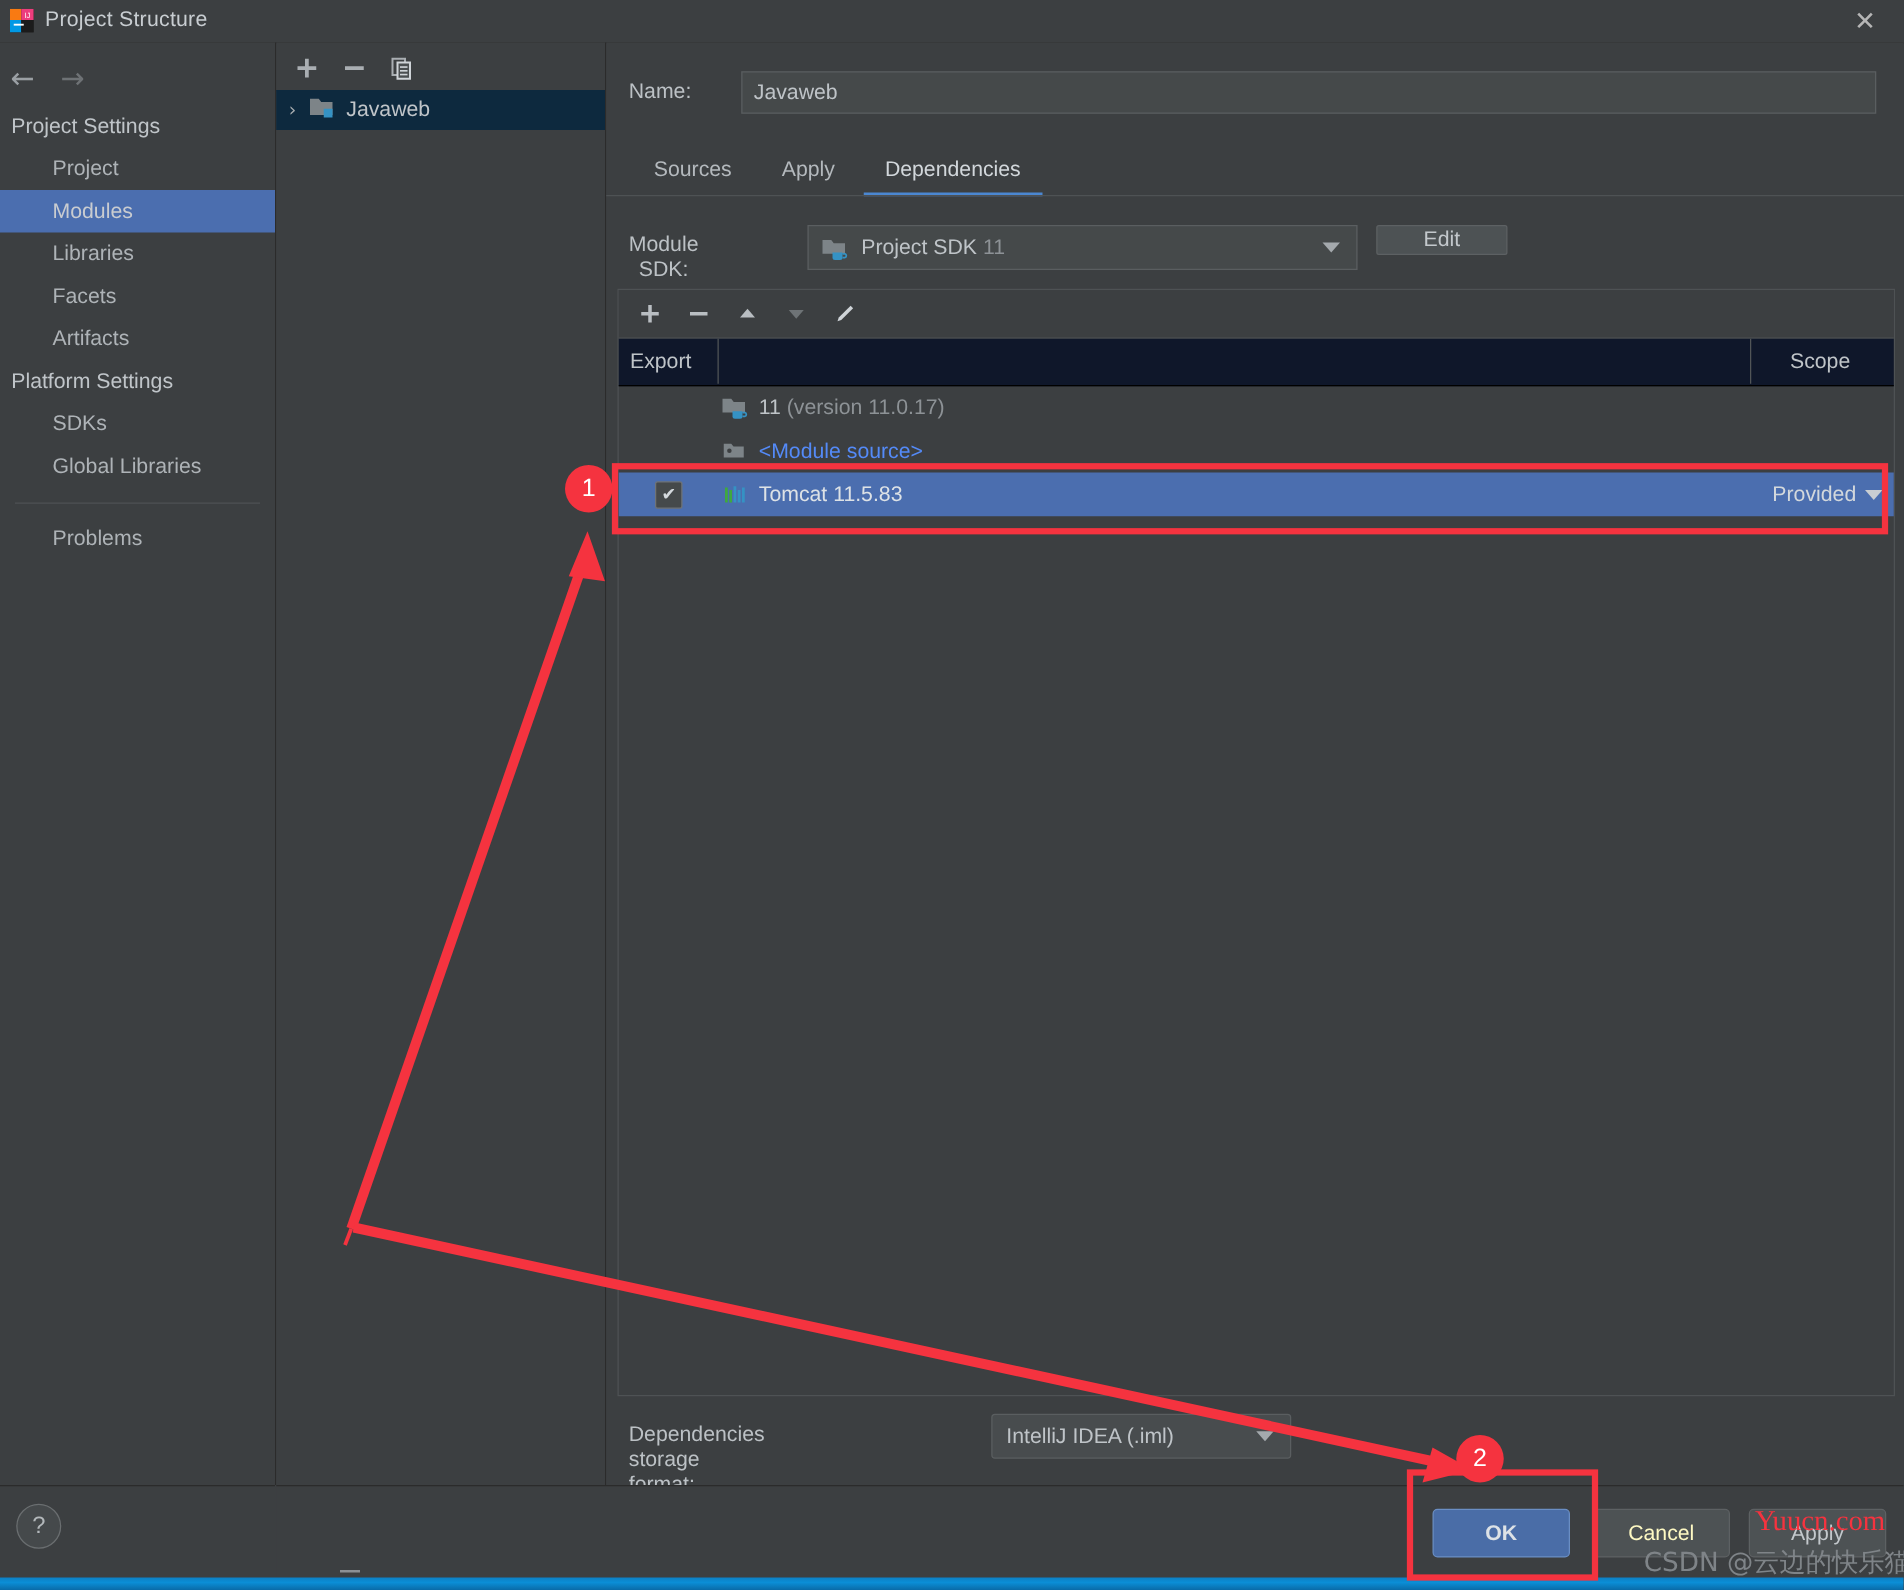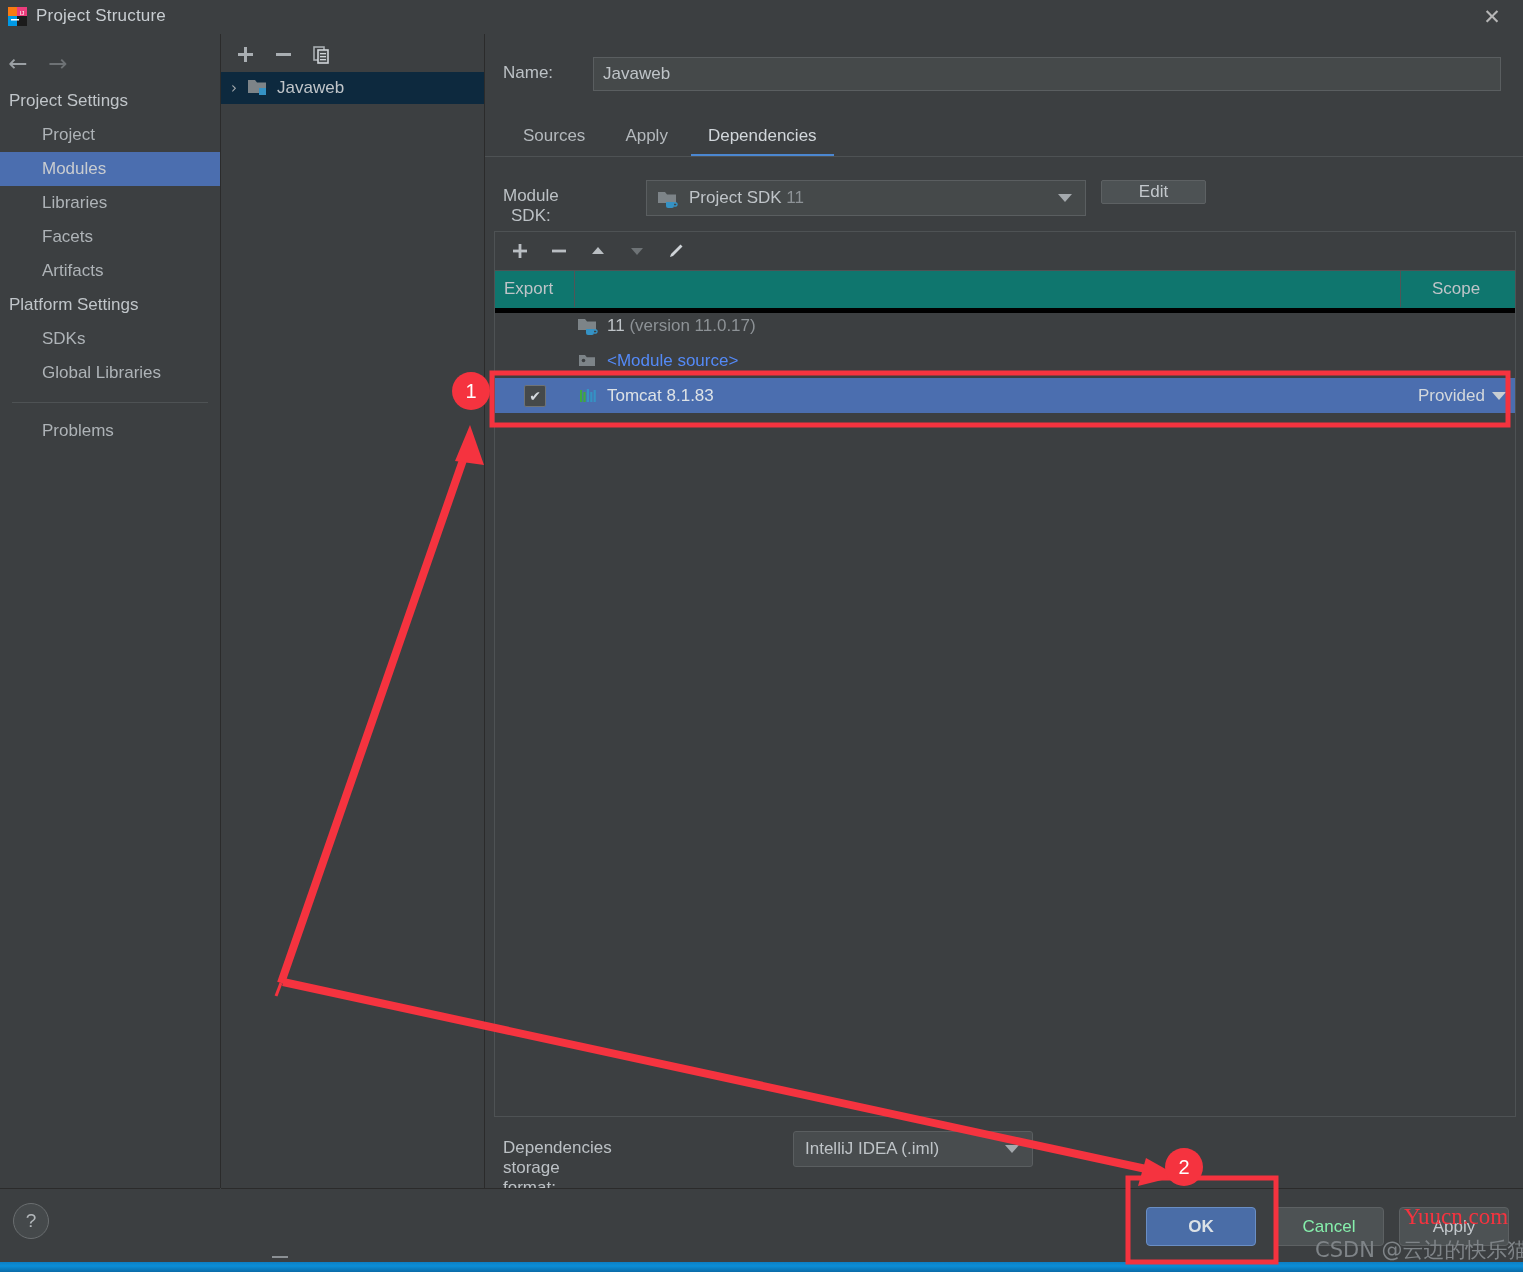--- a/index.html
+++ b/index.html
@@ -302,22 +302,22 @@
     position: absolute;
     top: 5px;
     width: 28px; height: 28px;
     display: flex; align-items: center; justify-content: center;
     cursor: pointer;
   }
   .dep-header {
     position: absolute;
     left: 0; top: 39px;
     width: 1020px; height: 37px;
-    background: #0f766e;
-    border-bottom: 5px solid #000000;
+    background: #0f172a;
+    border-bottom: 1px solid #000000;
   }
   .hdr-export {
     position: absolute;
     left: 0; top: 0;
     width: 80px; height: 36px;
     line-height: 36px;
     padding-left: 9px;
     box-sizing: border-box;
     border-right: 1px solid #515557;
     font-size: 17px;
@@ -447,21 +447,21 @@
     background: #4a6da7;
     border: 1px solid #6a8ec4;
     color: #dde2e6;
     font-weight: bold;
   }
   .btn-cancel {
     left: 1053px;
     width: 110px;
     background: #4d5254;
     border: 1px solid #5d6163;
-    color: #86efac;
+    color: #fef9c3;
   }
   .btn-apply {
     left: 1178px;
     width: 110px;
     background: #4d5254;
     border: 1px solid #5d6163;
     color: #c3c8cc;
   }
 
   
@@ -691,21 +691,21 @@
           </div>
           <span class="dep-icon">
             <svg width="20" height="18" viewBox="0 0 20 18">
               <rect x="2" y="3" width="2.2" height="12" fill="#3fa93f"></rect>
               <rect x="5.4" y="5" width="2.2" height="10" fill="#3fa93f"></rect>
               <rect x="8.8" y="2" width="2.2" height="13" fill="#3592c4"></rect>
               <rect x="12.2" y="5" width="2.2" height="10" fill="#3592c4"></rect>
               <rect x="15.6" y="3" width="2.2" height="12" fill="#3592c4"></rect>
             </svg>
           </span>
-          <span class="dep-label">Tomcat 8.1.83</span>
+          <span class="dep-label">Tomcat 11.5.83</span>
           <span class="dep-scope">Provided</span>
           <span class="dep-scope-arrow"></span>
         </div>
 
       </div>
     </div>
 
     <div class="storage-row">
       <span class="storage-label">Dependencies storage format:</span>
       <div class="storage-combo">

